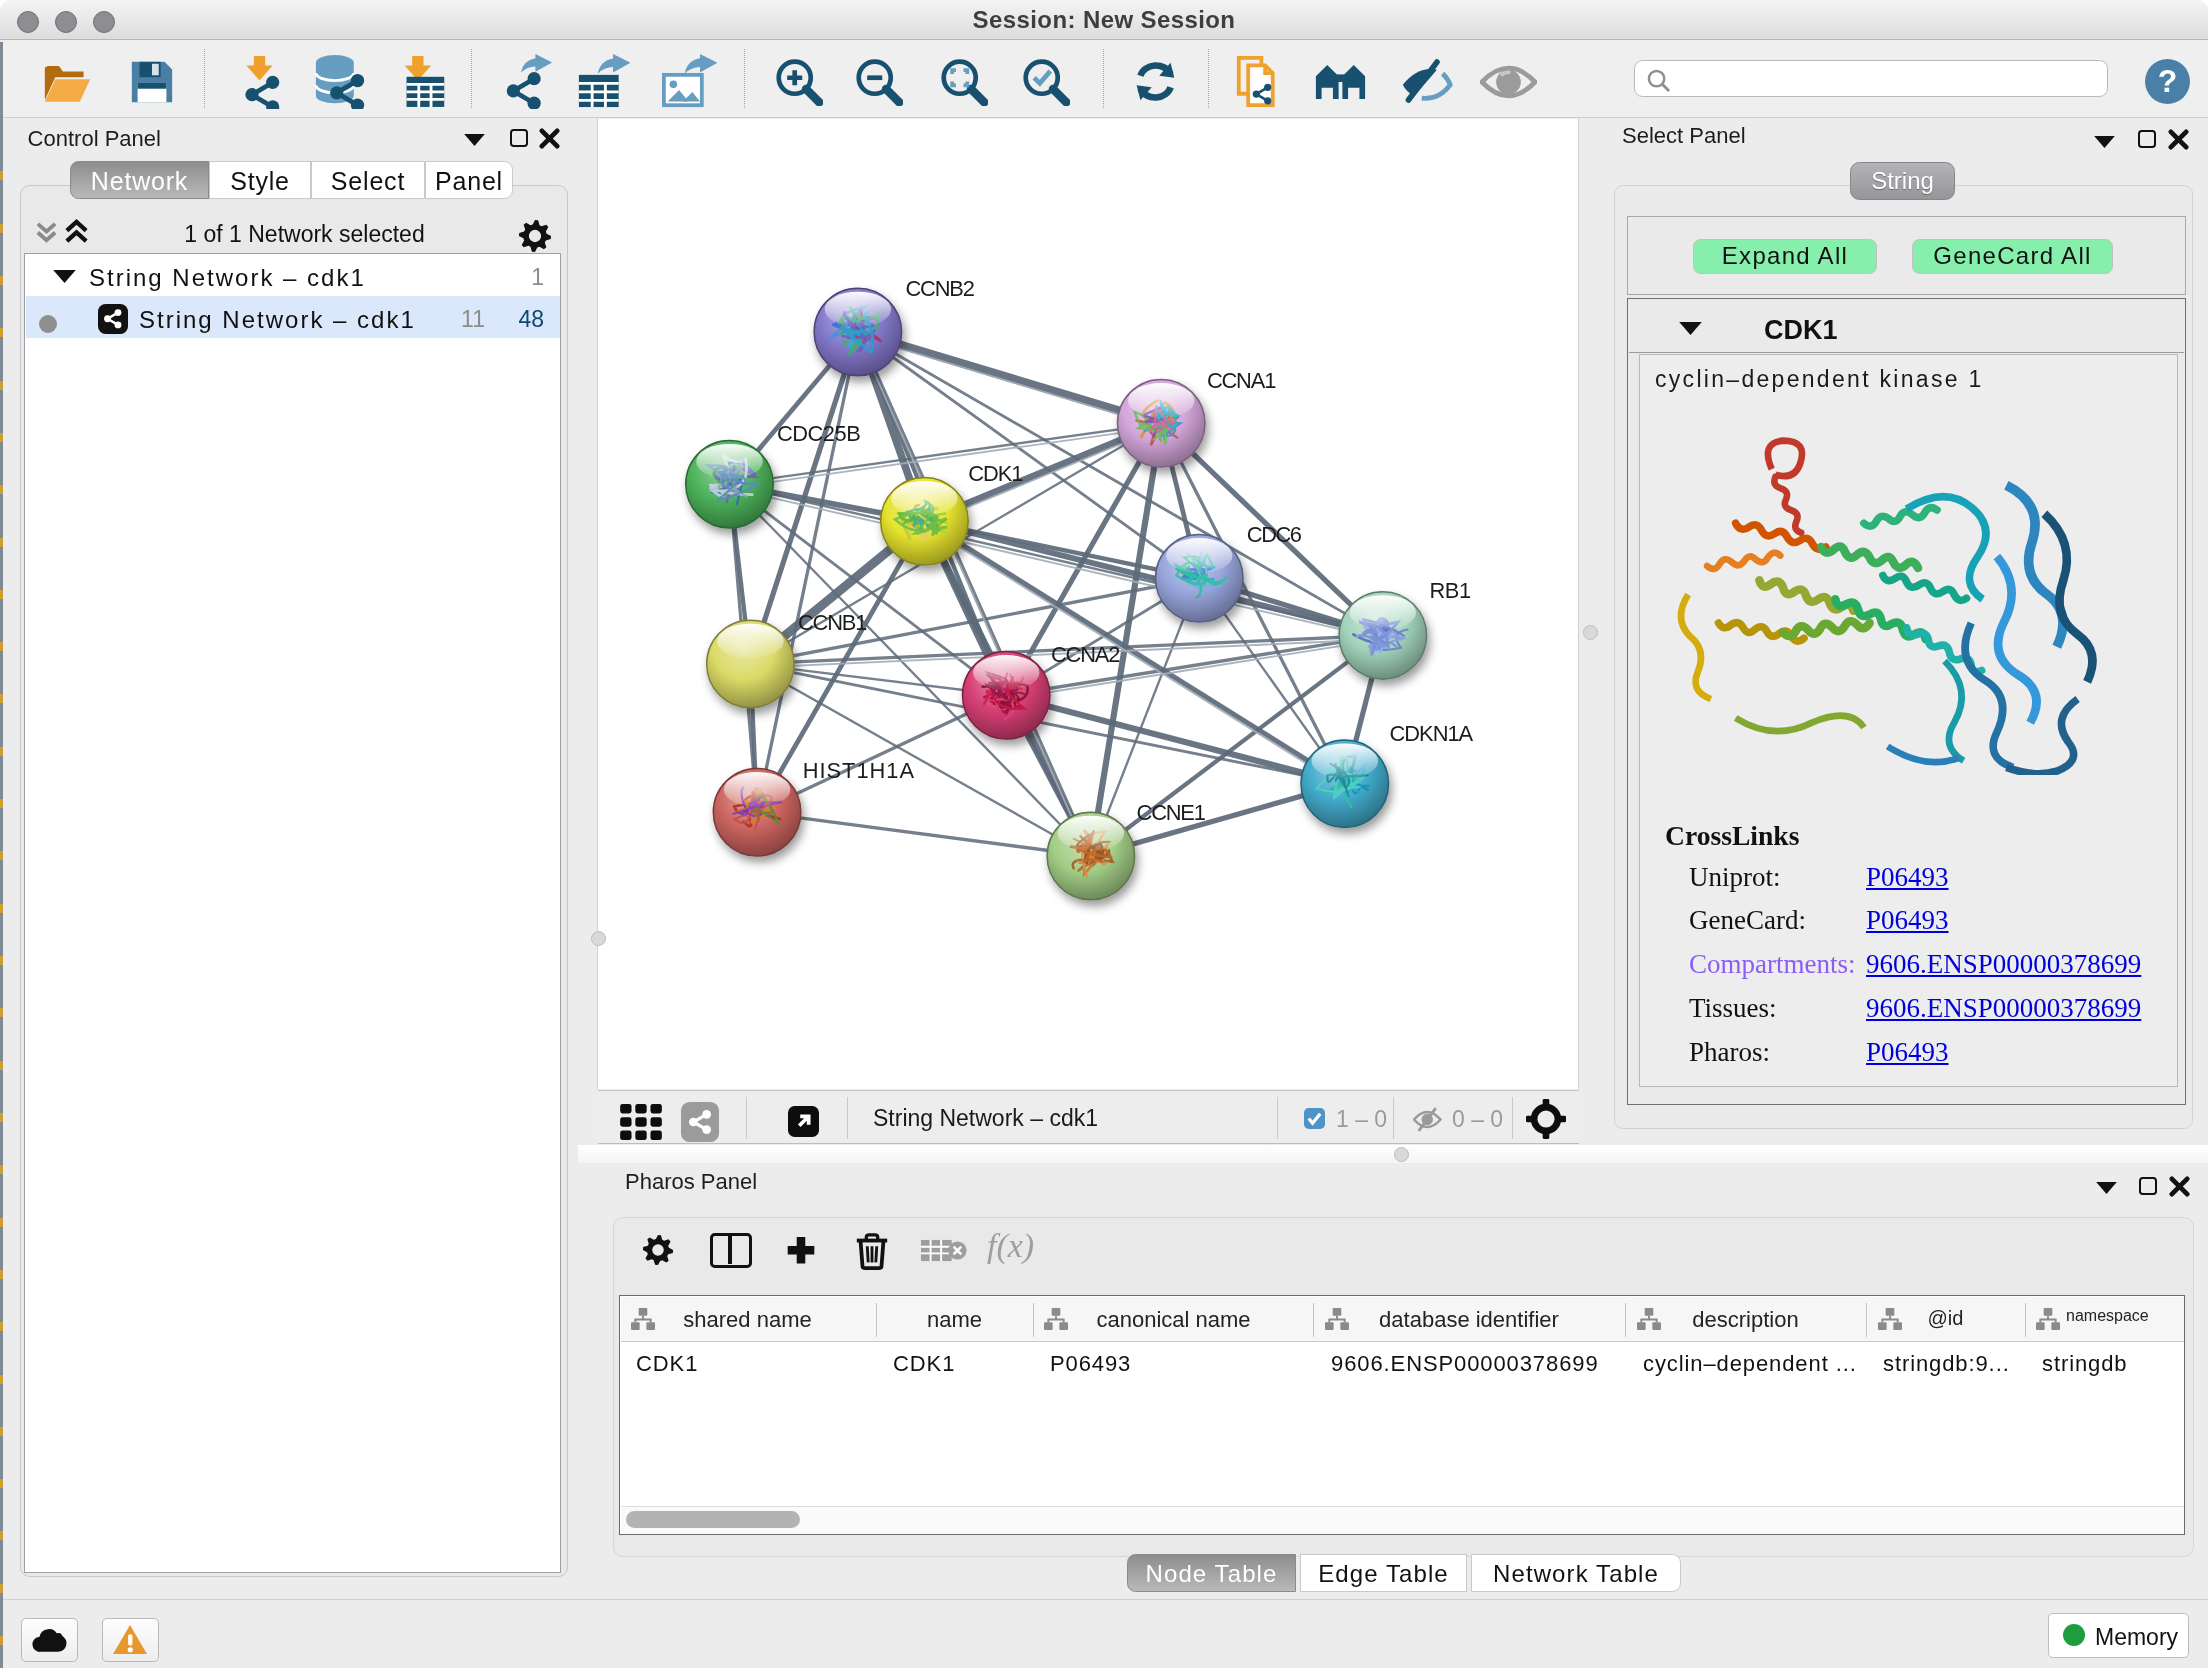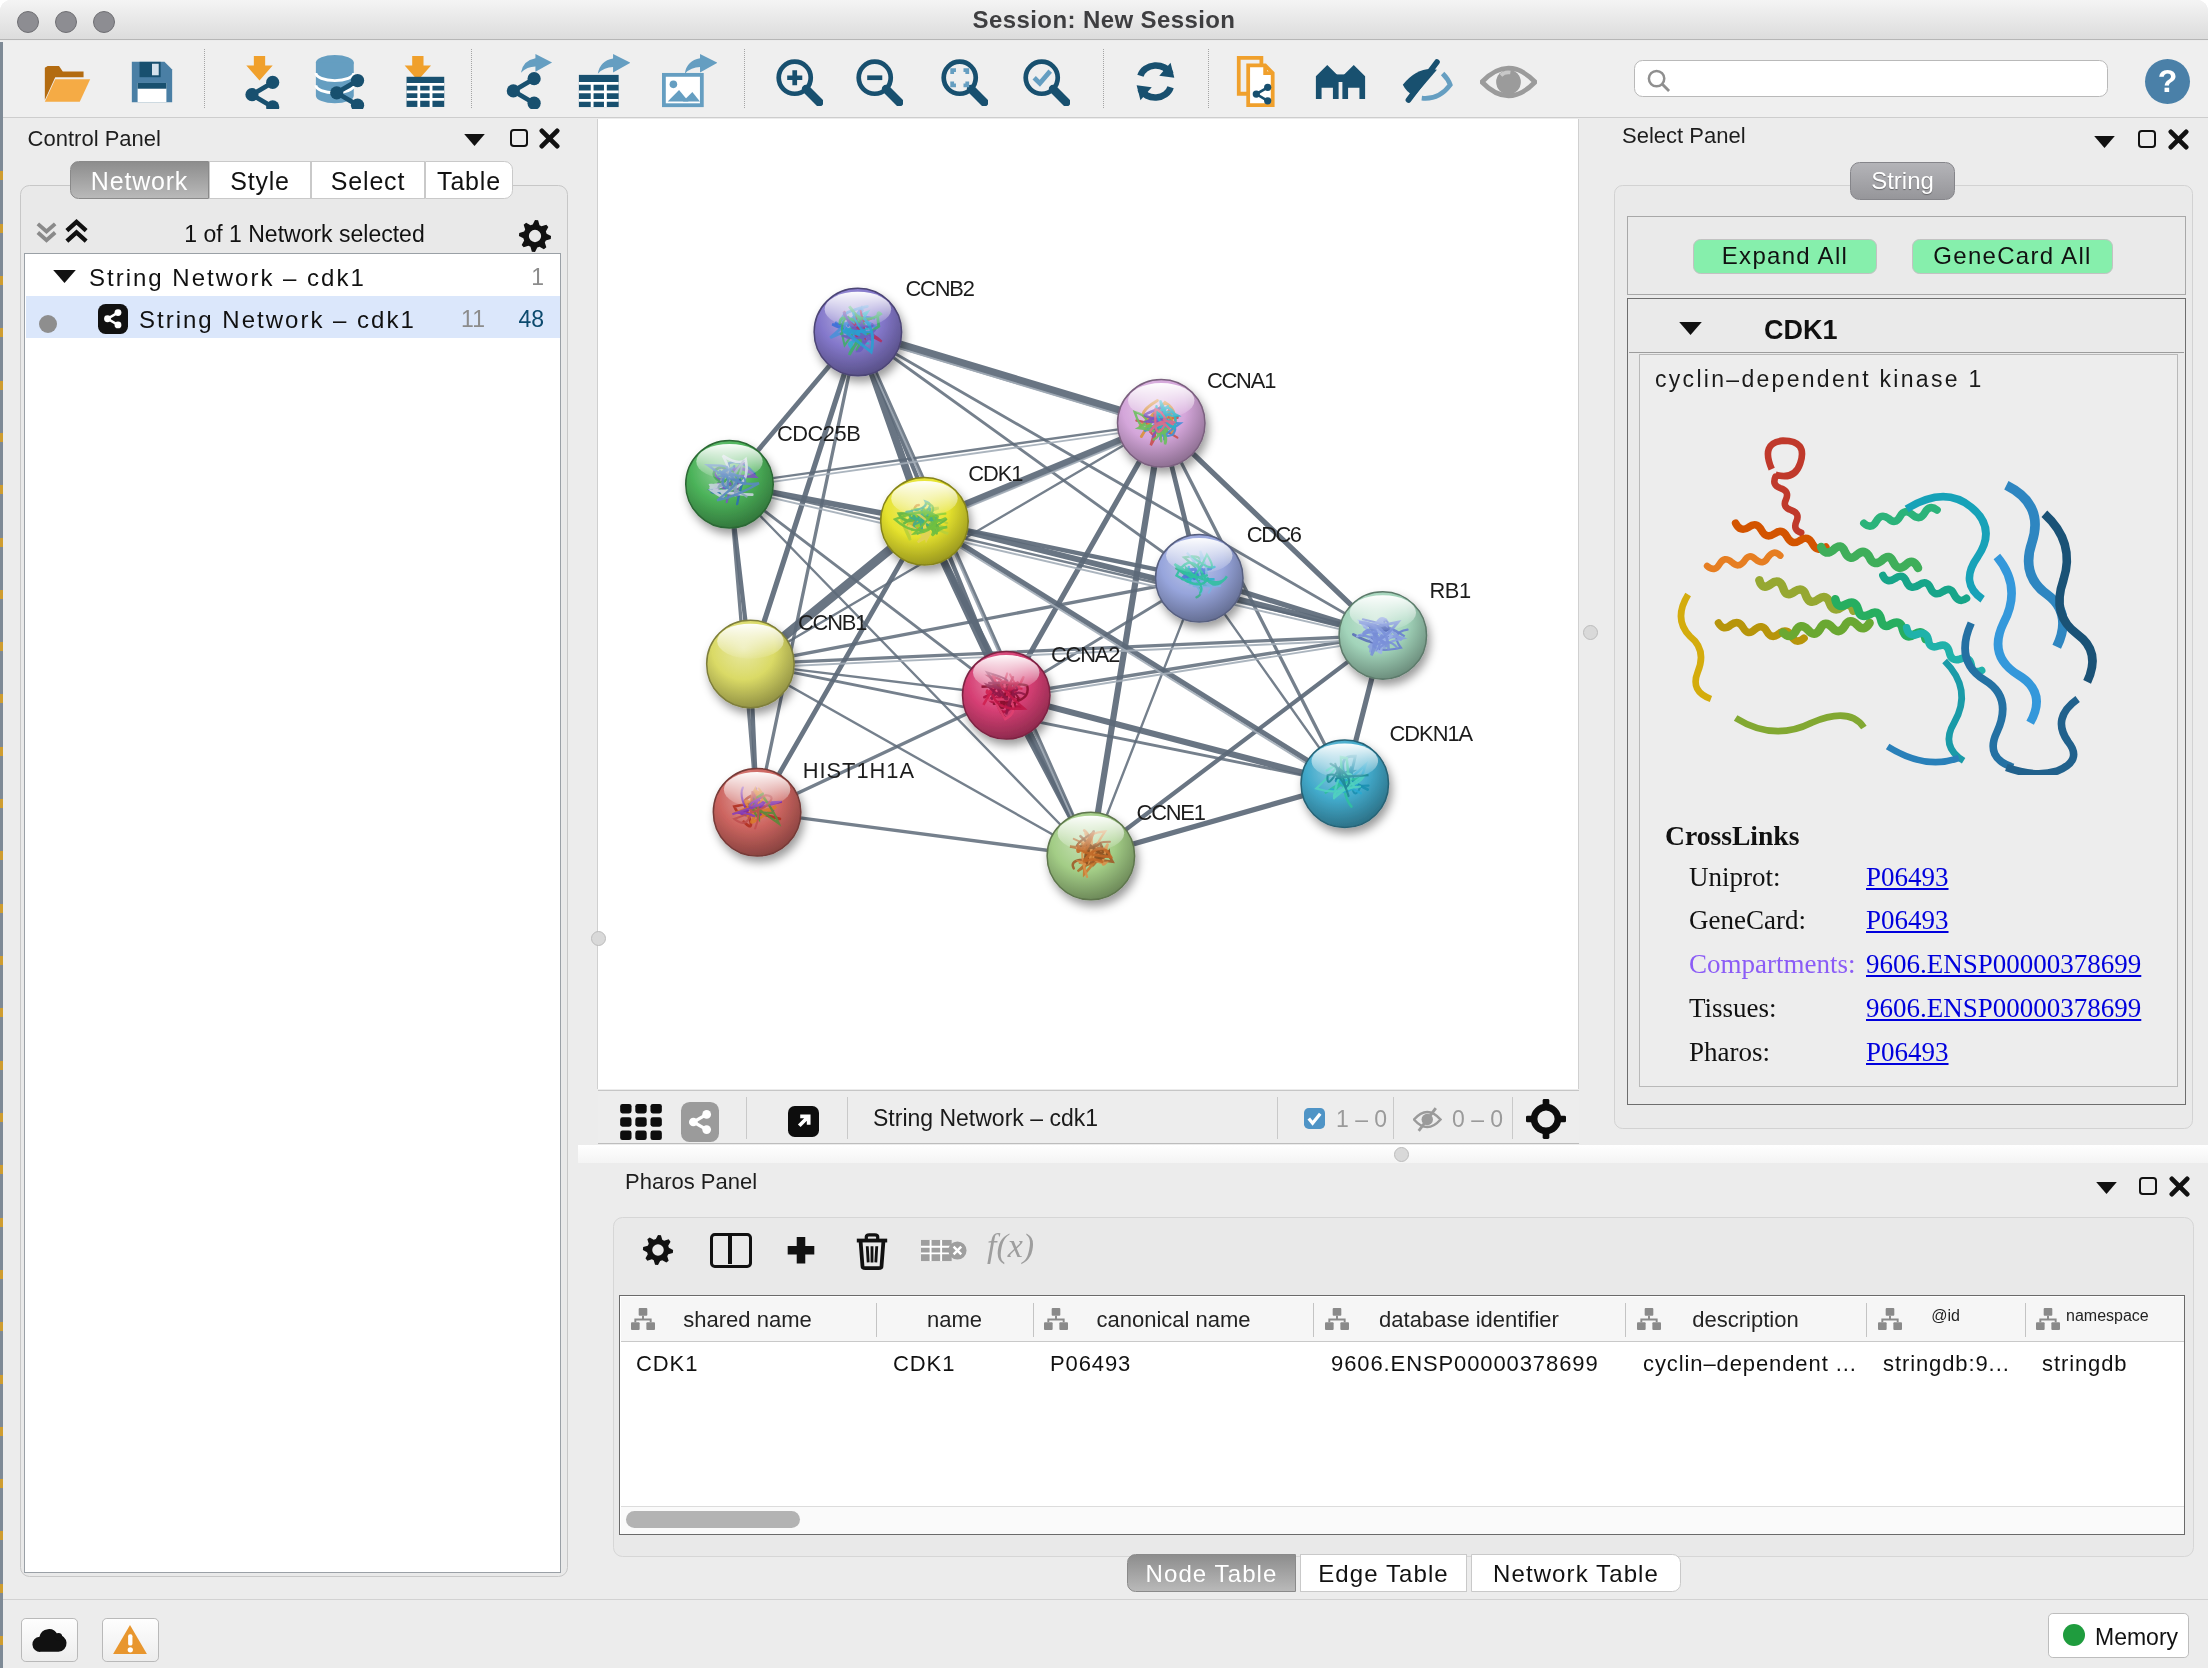--- a/index.html
+++ b/index.html
@@ -209,21 +209,21 @@
     <svg class="abs" style="left:463px;top:132px" width="23" height="15" viewBox="0 0 24 16">
       <path d="M1 2 L23 2 L12 15 Z" fill="#111"></path>
     </svg>
 <div class="abs" style="left:510px;top:129px;width:18px;height:18px;border:2.9px solid #111;border-radius:3.8px;"></div>
 <svg class="abs" style="left:539px;top:128px" width="21" height="21" viewBox="0 0 22 22">
       <path d="M3 3 L19 19 M19 3 L3 19" stroke="#111" stroke-width="5" stroke-linecap="round"></path>
     </svg>
     <div class="tab tabsel" style="left:70px;top:161px;width:139px;border-radius:8.6px 0 0 8.6px;">Network</div>
     <div class="tab" style="left:209px;top:161px;width:102px;">Style</div>
     <div class="tab" style="left:311px;top:161px;width:114px;">Select</div>
-    <div class="tab" style="left:425px;top:161px;width:88px;border-radius:0 8.6px 8.6px 0;">Table</div>
+    <div class="tab" style="left:425px;top:161px;width:88px;border-radius:0 8.6px 8.6px 0;">Panel</div>
     <div class="gbox" style="left:20px;top:185px;width:548px;height:1392px;"></div>
     <svg class="abs" style="left:34px;top:220px" width="25" height="25" viewBox="0 0 26 26">
 <g fill="none" stroke="#8a8a8a" stroke-width="4">
         <path d="M4 4 L13 12 L22 4"></path>
         <path d="M4 13 L13 21 L22 13"></path>
       </g>
     </svg>
 <svg class="abs" style="left:63px;top:218px" width="27" height="27" viewBox="0 0 28 28">
 <g fill="none" stroke="#111" stroke-width="4.5">
         <path d="M4 13 L14 4 L24 13"></path>
@@ -777,21 +777,21 @@
     <div class="abs" style="left:1625px;top:1307px;width:241px;text-align:center;font-size:22px;color:#232323;">description</div>
     <div class="abs" style="left:1625px;top:1303px;width:0;height:34px;border-left:1.9px solid #c4c4c4;"></div>
     <svg class="abs" style="left:1877px;top:1307px" width="26" height="24" viewBox="0 0 27 25">
 <g fill="#8a8a8a">
         <rect x="9" y="1" width="9" height="8" rx="1"></rect>
         <rect x="1" y="16" width="9" height="8" rx="1"></rect>
         <rect x="17" y="16" width="9" height="8" rx="1"></rect>
       </g>
 <path d="M13.5 9 L13.5 13 M5.5 16 L5.5 13 L21.5 13 L21.5 16" stroke="#8a8a8a" stroke-width="2" fill="none"></path>
     </svg>
-    <div class="abs" style="left:1866px;top:1307px;width:159px;text-align:center;font-size:16px;color:#232323;">@id</div>
+    <div class="abs" style="left:1866px;top:1307px;width:159px;text-align:center;font-size:20px;color:#232323;">@id</div>
     <div class="abs" style="left:1866px;top:1303px;width:0;height:34px;border-left:1.9px solid #c4c4c4;"></div>
     <svg class="abs" style="left:2035px;top:1307px" width="26" height="24" viewBox="0 0 27 25">
 <g fill="#8a8a8a">
         <rect x="9" y="1" width="9" height="8" rx="1"></rect>
         <rect x="1" y="16" width="9" height="8" rx="1"></rect>
         <rect x="17" y="16" width="9" height="8" rx="1"></rect>
       </g>
 <path d="M13.5 9 L13.5 13 M5.5 16 L5.5 13 L21.5 13 L21.5 16" stroke="#8a8a8a" stroke-width="2" fill="none"></path>
     </svg>
     <div class="abs" style="left:2066px;top:1307px;width:118px;overflow:hidden;white-space:nowrap;font-size:16px;color:#232323;">namespace</div>

